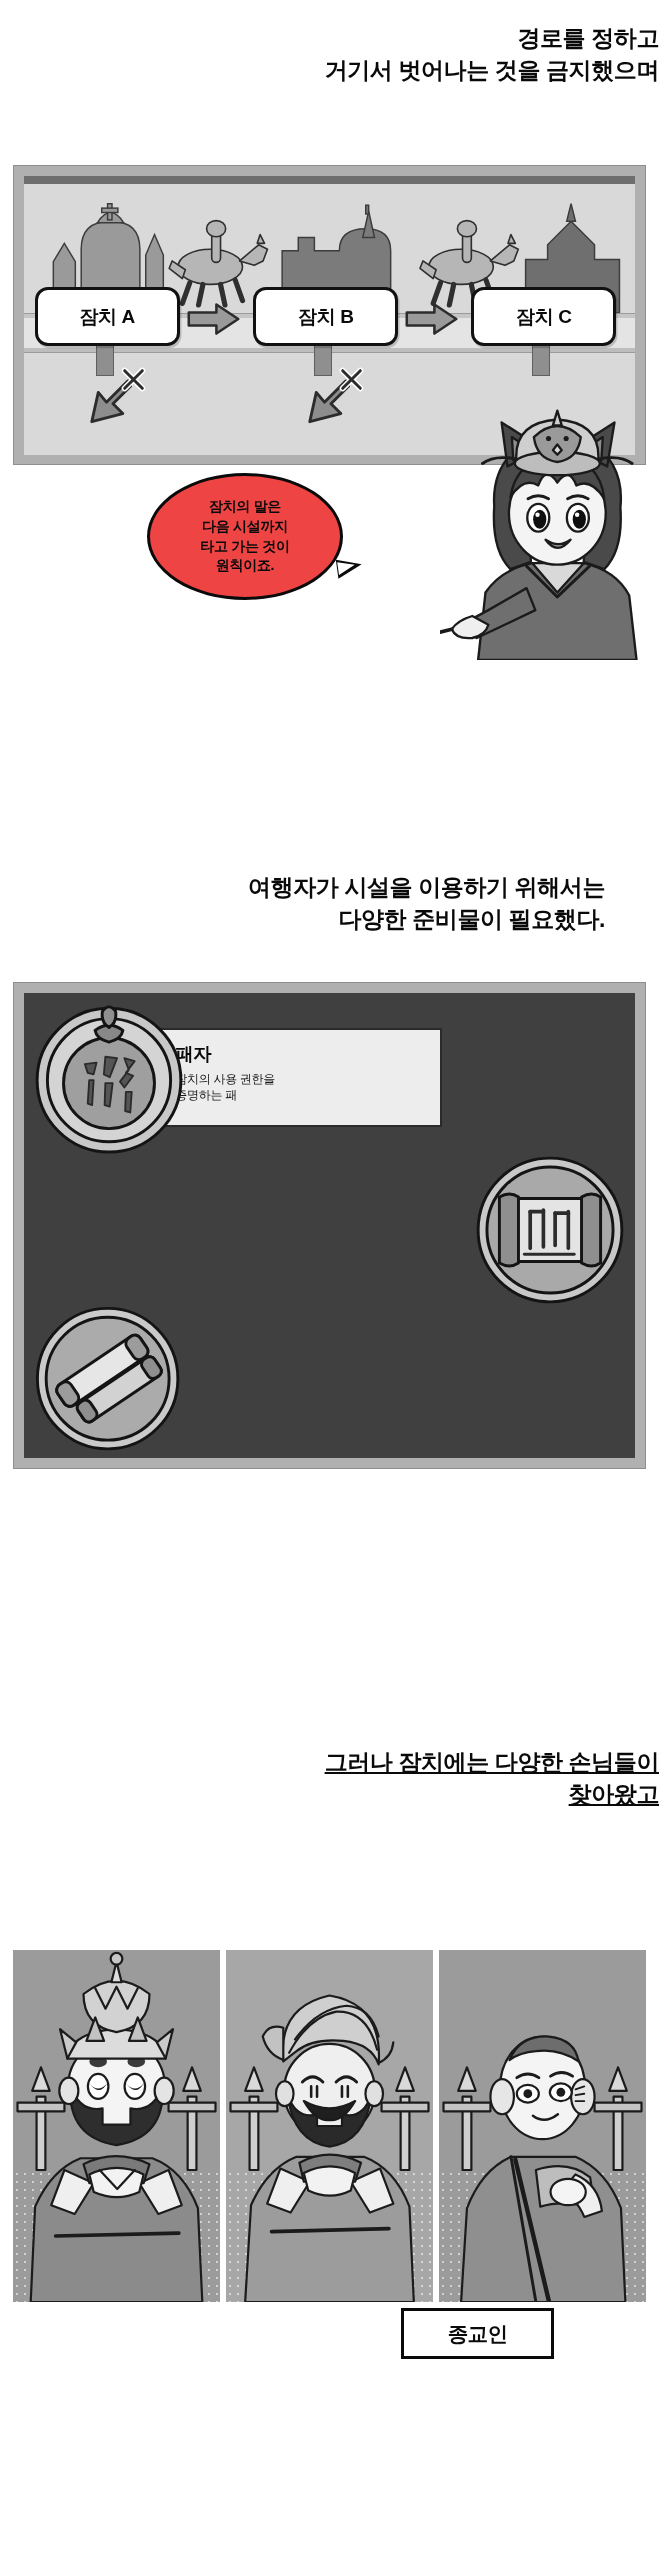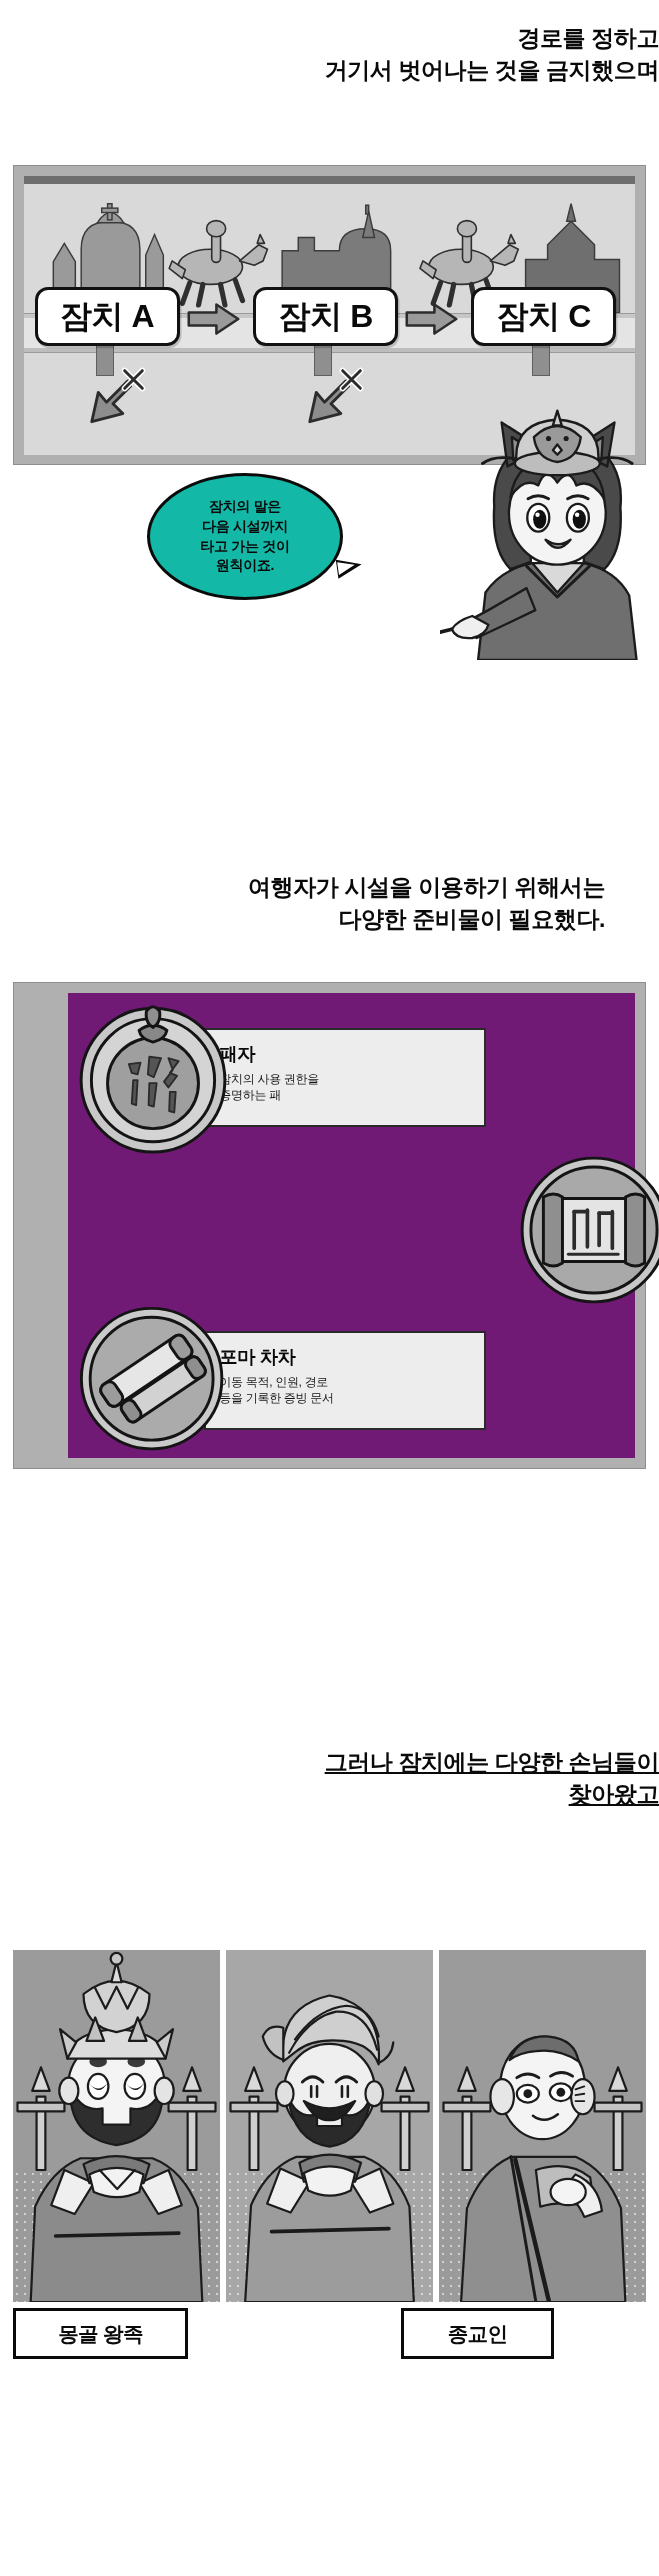--- a/index.html
+++ b/index.html
@@ -40,21 +40,21 @@
   .skyline{position:absolute;left:0;right:0;top:8px;height:121px;}
   .road{
     position:absolute;left:0;right:0;top:129px;height:38px;
     background:linear-gradient(#c6c6c6 0 4.4px,#e4e4e4 4.4px 34px,#bdbdbd 34px 38px);
     border-top:1.5px solid #9b9b9b;border-bottom:1.5px solid #9b9b9b;
   }
   .station{
     position:absolute;top:103px;width:139px;height:53px;
     background:#ffffff;border:3.7px solid #111;border-radius:13px;
     display:flex;align-items:center;justify-content:center;
-    font-weight:bold;font-size:32px;letter-spacing:-0.4px;color:#0a0a0a;
+    font-weight:bold;font-size:19px;letter-spacing:-0.4px;color:#0a0a0a;
     z-index:6;box-shadow:1.5px 2.2px 0 rgba(0,0,0,.18);
   }
   .st-a{left:10.3px;}
   .st-b{left:229px;align-items:center;}
   .st-c{left:447px;}
   .post{
     position:absolute;top:155px;width:16px;height:35px;background:#8f8f8f;
     border:1.5px solid #5f5f5f;z-index:5;
   }
   .post-a{left:72px;} .post-b{left:290px;} .post-c{left:508px;}
@@ -65,21 +65,21 @@
   .fa-1{left:163px;} .fa-2{left:381px;}
 
   .down-arrow{position:absolute;top:182px;width:70px;height:63px;z-index:7;}
   .da-1{left:38px;} .da-2{left:256px;}
   .xmark{position:absolute;z-index:9;width:25px;height:25px;}
   .x-1{left:97px;top:183px;} .x-2{left:315px;top:183px;}
 
   
   #bubble{
     position:absolute;left:147px;top:473px;width:190px;height:121px;
-    background:#14b8a6;border:3.7px solid #0a0a0a;border-radius:50%/50%;
+    background:#ef4444;border:3.7px solid #0a0a0a;border-radius:50%/50%;
     display:flex;align-items:center;justify-content:center;text-align:center;
     z-index:20;
   }
   #bubble .txt{
     font-weight:bold;font-size:14px;line-height:1.42;letter-spacing:-0.3px;
     white-space:pre-line;color:#0a0a0a;
   }
   #bubble .tail{
     position:absolute;right:-22px;bottom:20.5px;width:0;height:0;
     border-left:25px solid #0a0a0a;border-top:8.8px solid transparent;
@@ -94,21 +94,21 @@
   
   #mascot{position:absolute;left:440px;top:396px;width:220px;height:264px;z-index:15;}
 
   
   #panel2{
     position:absolute;left:13px;top:982px;width:633px;height:487px;
     background:#b0b0b0;border:0.7px solid #8e8e8e;box-sizing:border-box;
   }
   #panel2 .inner{
     position:absolute;left:10.3px;top:10.3px;right:10.3px;bottom:10.3px;
-    background:#701a75;box-sizing:border-box;margin-left:44px;
+    background:#404040;box-sizing:border-box;
   }
   .item-card{
     position:absolute;background:#ededed;border:2.2px solid #2a2a2a;
     box-sizing:border-box;padding:10.3px 13px;
   }
   .item-card .ic-title{
     font-weight:bold;font-size:18.3px;letter-spacing:-0.4px;color:#0a0a0a;margin-bottom:5.1px;
   }
   .item-card .ic-desc{
     font-size:12px;line-height:1.38;letter-spacing:-0.3px;color:#151515;white-space:pre-line;
@@ -317,25 +317,20 @@
   <div id="panel2">
     <div class="inner">
 
       <div class="item-card card-1">
         <div class="ic-title">패자</div>
         <div class="ic-desc">잠치의 사용 권한을
 증명하는 패</div>
       </div>
 
 
-      <div class="item-card card-3">
-        <div class="ic-title">포마 차차</div>
-        <div class="ic-desc">이동 목적, 인원, 경로
-등을 기록한 증빙 문서</div>
-      </div>
 
       <svg class="relic relic-1" viewBox="0 0 210 210">
         <g stroke="#141414" stroke-width="4" stroke-linejoin="round">
           <circle cx="105" cy="108" r="98" fill="#c8c8c8"></circle>
           <circle cx="105" cy="108" r="84" fill="#d4d4d4"></circle>
           <circle cx="105" cy="112" r="62" fill="#9f9f9f"></circle>
           <path d="M86 40 Q105 26 124 40 Q122 52 105 56 Q88 52 86 40 Z" fill="#888"></path>
           <path d="M96 14 Q105 2 114 14 Q116 30 105 36 Q94 30 96 14 Z" fill="#8f8f8f"></path>
         </g>
         <g fill="#555" stroke="#2a2a2a" stroke-width="2.5" stroke-linejoin="round">
@@ -517,21 +512,18 @@
           <path d="M106 174 Q121 164 136 174" fill="none" stroke-width="4"></path>
           <path d="M152 172 Q167 162 182 172" fill="none" stroke-width="4"></path>
           <path d="M186 190 L198 186 M186 198 L198 196 M186 206 L198 206" stroke-width="2.5" fill="none"></path>
 
           <path d="M128 226 Q144 238 162 224" fill="none" stroke-width="3.5"></path>
         </g>
       </svg>
     </div>
   </div>
 
-  <div class="guest-label gl-1">
-    <span>몽골 왕족</span>
-  </div>
   <div class="guest-label gl-3">
     <span>종교인</span>
   </div>
 
 </div>
 
 
 </body></html>

